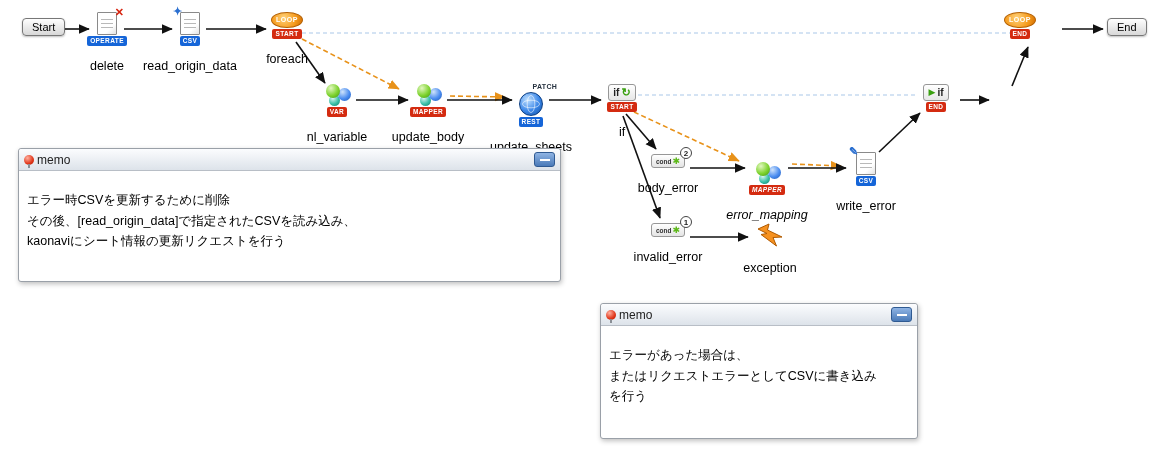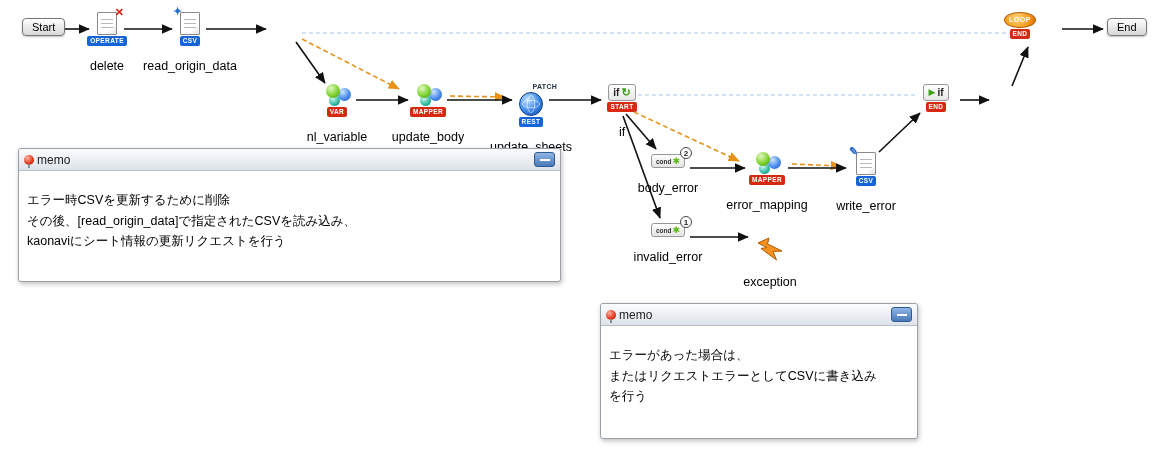--- a/index.html
+++ b/index.html
@@ -144,20 +144,27 @@
   <div class="node" style="left:140px; top:12px;">
     <div class="ic">
       <div class="doc">
         <span class="glyph-tl blue">✦</span>
       </div>
       <span class="band b">CSV</span>
     </div>
     <span class="nlabel">read_origin_data</span>
   </div>
 
+  <div class="node" style="left:237px; top:12px;">
+    <div class="ic">
+      <div class="loopic">LOOP</div>
+      <span class="band r">START</span>
+    </div>
+    <span class="nlabel">foreach</span>
+  </div>
 
   <div class="node" style="left:990px; top:12px; width:60px;">
     <div class="ic">
       <div class="loopic">LOOP</div>
       <span class="band r">END</span>
     </div>
   </div>
 
   <div class="node" style="left:287px; top:84px;">
     <div class="ic">
@@ -218,21 +225,21 @@
     <div class="ic">
       <div class="condbox">
         <span class="condtext">cond</span>
         <span class="star">✱</span>
         <span class="numbadge">2</span>
       </div>
     </div>
     <span class="nlabel">body_error</span>
   </div>
 
-  <div class="node" style="left:717px; top:152px;">
+  <div class="node" style="left:717px; top:162px;font-style:italic;">
     <div class="ic">
       <div class="balls">
         <span class="ball t"></span>
           <span class="ball bl"></span>
           <span class="ball g"></span>
       </div>
       <span class="band r">MAPPER</span>
     </div>
     <span class="nlabel">error_mapping</span>
   </div>
@@ -251,21 +258,21 @@
     <div class="ic">
       <div class="condbox">
         <span class="condtext">cond</span>
         <span class="star">✱</span>
         <span class="numbadge">1</span>
       </div>
     </div>
     <span class="nlabel">invalid_error</span>
   </div>
 
-  <div class="node" style="left:720px; top:236px;">
+  <div class="node" style="left:720px; top:222px;">
     <div class="ic">
       <svg width="28" height="26" viewBox="0 0 28 26">
         <path d="M2 7 L13 2 L11.5 8 L26 15 L17 15.5 L20.5 24 L5 12.5 L11 11.5 Z" fill="#f59120" stroke="#b05a00" stroke-width="1"></path>
       </svg>
     </div>
     <span class="nlabel">exception</span>
   </div>
 
   <div class="memo" style="left:18px; top:148px; width:543px; height:134px;">
     <div class="memo-head">

